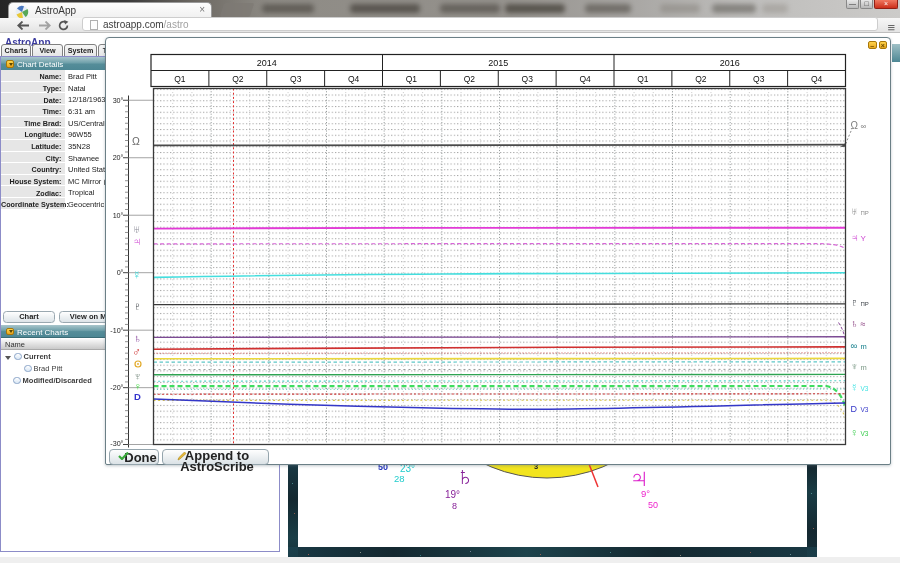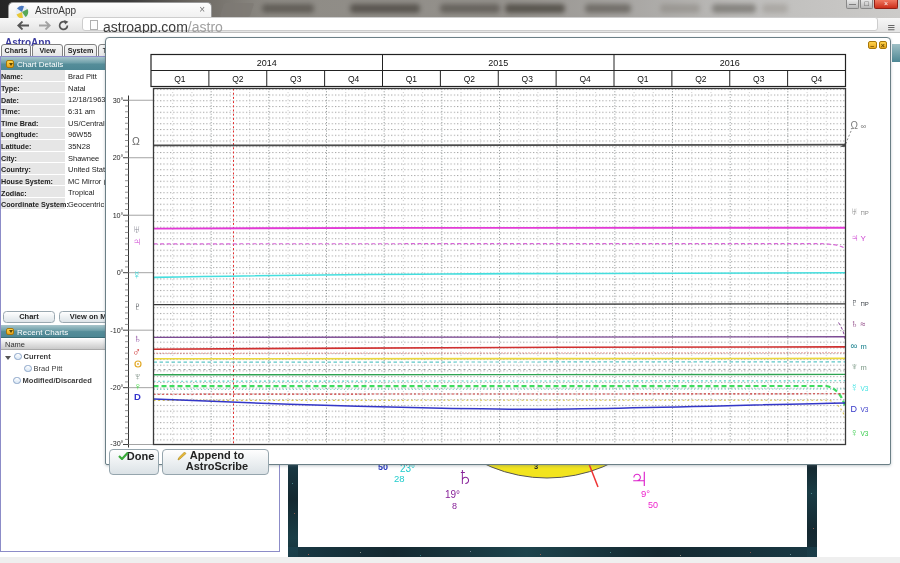--- a/index.html
+++ b/index.html
@@ -19,42 +19,42 @@
   border:1px solid #888; border-top:none; margin-left:1px; text-align:center; line-height:7px;
   font-size:7px; color:#333; border-radius:0 0 2px 2px; vertical-align:top; }
 .wb.close { width:24px; background:linear-gradient(#f07860,#cc2f1a); color:#fff; border-color:#902015; }
 #toolbar { position:absolute; left:0; top:18px; width:900px; height:15px;
   background:linear-gradient(#f7f7f7,#e4e4e4); border-bottom:1px solid #bfbfbf; }
 .navic { position:absolute; top:0; font-size:12px; color:#555; }
 #urlbar { position:absolute; left:82px; top:-1.5px; width:796px; height:14.5px; background:#fff;
   border:1px solid #cdcdcd; border-radius:3px; }
 #pageicon { position:absolute; left:7px; top:2.5px; width:8px; height:9.5px; background:#fdfdfd;
   border:1px solid #b0b0b0; }
-#urltext { position:absolute; left:20px; top:1px; font-size:14px; color:#3c3c3c; }
+#urltext { position:absolute; left:20px; top:1px; font-size:10px; color:#3c3c3c; }
 #urltext .gray { color:#a0a0a0; }
 #menu3 { position:absolute; right:5px; top:1.5px; font-size:13px; color:#666; font-weight:bold; }
 
 #page { position:absolute; left:0; top:33px; width:900px; height:530px; background:#fff; }
 #apptitle { position:absolute; left:5px; top:3.5px; font-size:10px; font-weight:bold; color:#3a3a9e; }
 .sftab { position:absolute; top:11px; height:28px; background:linear-gradient(#f6f6f6,#d2d2d2);
   border:1px solid #808080; border-radius:3px 3px 0 0; font-size:7.2px; font-weight:bold; color:#222;
   text-align:center; line-height:11px; }
 #sidepanel { position:absolute; left:0px; top:23px; width:279.5px; height:495.5px; background:#fff;
   border:1.5px solid #8c8cc8; }
 .phead { position:absolute; left:0; width:276.5px; height:13.5px;
   background:linear-gradient(#a9c6cc 0%, #6fa0aa 45%, #558d99 55%, #4d8794 100%);
   border-bottom:1px solid #3a6b75; }
 .phead .pico { position:absolute; left:4.5px; top:3px; width:8px; height:7.5px;
   background:linear-gradient(#ffd84e,#e8a31e); border:1px solid #a87708; border-radius:2px; }
 .phead .pico:after { content:""; position:absolute; left:2px; top:1.5px; border:2px solid transparent;
   border-top:3px solid #5a4503; }
 .phead .ptxt { position:absolute; left:16px; top:3px; font-size:8px; font-weight:normal; color:#fff; }
 .crow { position:absolute; left:0; width:276.5px; background:#fff; }
 .clab { position:absolute; left:0; width:63.5px; height:100%; background:#e6e6e6;
-  font-size:7.2px; font-weight:bold; color:#222; text-align:left; padding:2.2px 3px 0 0; white-space:nowrap; }
+  font-size:7.2px; font-weight:bold; color:#222; text-align:right; padding:2.2px 3px 0 0; white-space:nowrap; }
 .cval { position:absolute; left:65px; width:211px; height:100%; font-size:7.5px; color:#222;
   padding:2px 0 0 2px; white-space:nowrap; overflow:hidden; }
 .sbtn { position:absolute; height:12px; background:linear-gradient(#ffffff,#dde4e8);
   border:1px solid #9aa8b0; border-radius:3.5px; font-size:7.5px; font-weight:bold; color:#222;
   text-align:center; line-height:10.5px; }
 #namehdr { position:absolute; left:0; top:282px; width:276.5px; height:10.5px;
   background:linear-gradient(#fafafa,#c9c9c9); border-bottom:1px solid #aaa;
   font-size:7.5px; color:#333; padding:1px 0 0 4px; }
 .treerow { position:absolute; font-size:7.5px; color:#3c3c3c; font-weight:bold; }
 .radio { display:inline-block; width:7.5px; height:7.5px; border-radius:50%;
@@ -71,22 +71,22 @@
   border:1px solid #6b7f86; border-radius:4px 4px 2px 2px; box-shadow:0 1px 3px rgba(90,110,120,.38); }
 #dtitle { position:absolute; left:0; top:0; width:784px; height:13.5px; border-radius:3px 3px 0 0;
   background:linear-gradient(#a9c6cc 0%, #6fa0aa 45%, #558d99 55%, #4a8490 100%);
   border-bottom:1px solid #3a6b75; }
 #dtitle .dico { position:absolute; left:2.5px; top:3px; width:7px; height:7.5px;
   background:linear-gradient(160deg,#f4f8fc 0%,#cfdef0 40%,#74b7e0 60%,#7fcf7f 100%); border:1px solid #48688f; }
 #dtitle .dtxt { position:absolute; left:13px; top:3px; font-size:8px; font-weight:bold; color:#fff; }
 .dbtn { position:absolute; top:3px; width:8.5px; height:8px;
   background:linear-gradient(#ffd24a,#e8a820); border:1px solid #a87708; border-radius:2px;
   font-size:7px; line-height:7px; text-align:center; color:#6b4d00; font-weight:bold; }
-.bbtn { position:absolute; top:411px; height:26px; background:linear-gradient(#fefefe,#dbe2e6);
-  border:1px solid #95a5ad; border-radius:4px; font-size:11px; font-weight:bold; color:#222;
+.bbtn { position:absolute; top:411px; height:16px; background:linear-gradient(#fefefe,#dbe2e6);
+  border:1px solid #95a5ad; border-radius:4px; font-size:13px; font-weight:bold; color:#222;
   text-align:center; }
 #tealsliver { position:absolute; left:891.5px; top:11px; width:8.5px; height:18px;
   background:linear-gradient(#9fc0c6,#4d8794); }
 #bottomstrip { position:absolute; left:0; top:556.5px; width:900px; height:6.5px; background:#efefef; }
 </style></head>
 <body>
 <div id="tabstrip">
 <div style="position:absolute;left:262px;top:4px;width:52px;height:9px;background:#55514b;opacity:0.75;border-radius:4px;filter:blur(2.5px)"></div>
 <div style="position:absolute;left:350px;top:4px;width:70px;height:9px;background:#4e4a44;opacity:0.8;border-radius:4px;filter:blur(2.5px)"></div>
 <div style="position:absolute;left:440px;top:4px;width:60px;height:9px;background:#56524c;opacity:0.7;border-radius:4px;filter:blur(2.5px)"></div>

